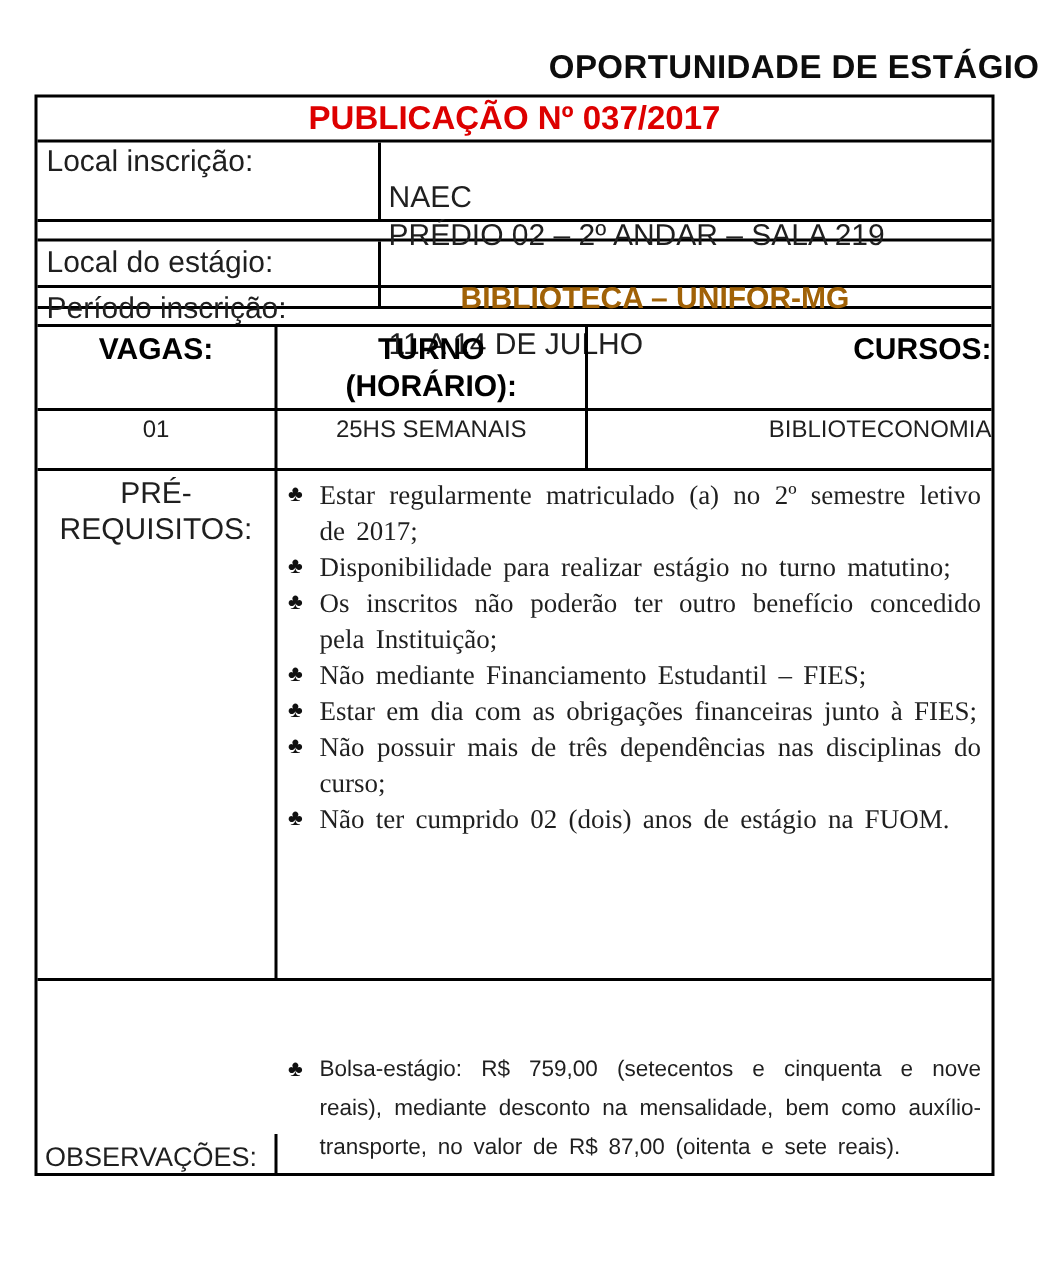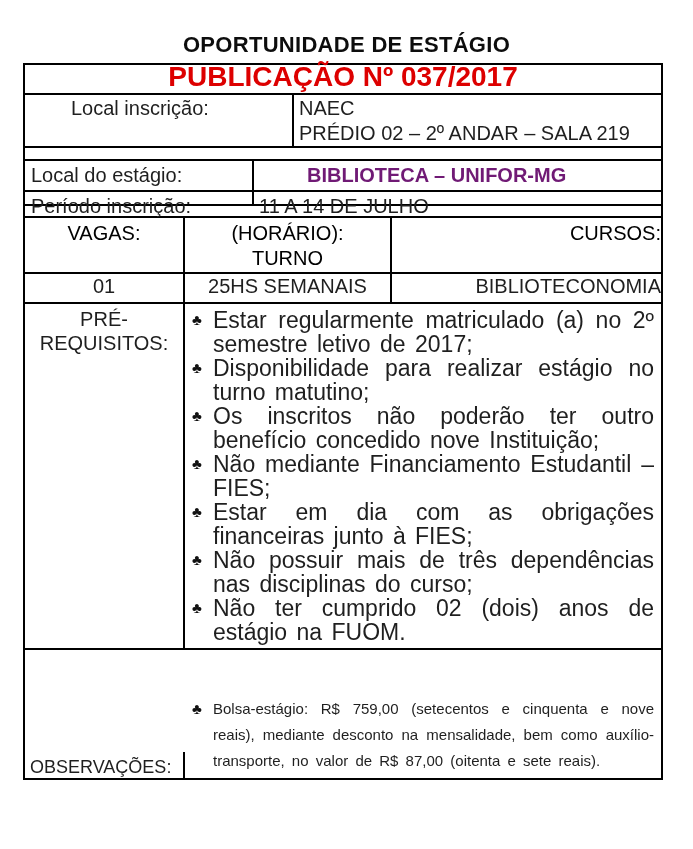--- a/index.html
+++ b/index.html
@@ -6,80 +6,80 @@
   html, body { background: #ffffff; }
   body {
     width: 693px; height: 849px; overflow: hidden;
     font-family: "Liberation Sans", sans-serif;
     color: #1f1f1f;
   }
   .page { position: relative; width: 693px; height: 849px; }
 
   .doc-title {
     margin-top: 32px; margin-bottom: 5px;
-    text-align: center;
+    text-align: right;
     font-size: 22px; font-weight: bold; color: #0d0d0d;
     letter-spacing: 0.3px;
   }
 
   .doc-table {
     margin-left: 23px; width: 640px;
     border: 2px solid #000;
     background: #fff;
   }
   .row { display: flex; border-bottom: 2px solid #000; }
   .row:last-child { border-bottom: none; }
 
   
   .pub-row {
-    height: 30px; align-items: flex-end; justify-content: center;
-    color: #dd0000; font-weight: bold; font-size: 28px;
+    height: 30px; align-items: center; justify-content: center;
+    color: #dd0000; font-weight: bold; font-size: 22px;
   }
 
   
   .info-label {
     width: 229px; border-right: 2px solid #000;
     padding: 1px 4px 0 6px; font-size: 20px;
   }
-  .info-value { flex: 1; padding: 1px 4px 0 5px; font-size: 20px; }
+  .info-value { flex: 1; padding: 1px 4px 0 5px; font-size: 20px; margin-top: 24px; }
   .row-inscricao { height: 53px; }
   .row-inscricao .info-value div { line-height: 25px; }
-  .row-inscricao .info-label { line-height: 25px; margin-left: 40px; }
+  .row-inscricao .info-label { line-height: 25px; }
   .row-estagio { height: 31px; gap: 48px; }
   .row-estagio .info-label, .row-estagio .info-value { line-height: 27px; }
-  .row-estagio .info-value { font-weight: bold; color: #701a75; }
+  .row-estagio .info-value { font-weight: bold; color: #a16207; }
   .row-periodo { height: 14px; }
   .row-periodo .info-label, .row-periodo .info-value { line-height: 26px; }
 
   .spacer-a { height: 13px; }
   .spacer-b { height: 12px; }
 
   
   .col-1 { width: 160px; border-right: 2px solid #000; text-align: center; }
   .col-2 { width: 207px; border-right: 2px solid #000; text-align: center; }
   .col-3 { flex: 1; text-align: right; }
-  .row-headers { height: 56px; font-weight: normal; color: #000; font-size: 20px; }
+  .row-headers { height: 56px; font-weight: bold; color: #000; font-size: 20px; }
   .row-headers > div { padding-top: 3px; line-height: 25px; }
-  .row-values { height: 30px; font-size: 20px; }
+  .row-values { height: 40px; font-size: 16px; }
   .row-values > div { line-height: 25px; }
 
   
   .big-label {
     width: 160px; border-right: 2px solid #000; flex: none;
   }
   .req-label { text-align: center; font-size: 20px; line-height: 24px; padding-top: 3px; }
   .obs-label { font-size: 18px; padding: 5px 2px 0 5px; }
   .row-req { min-height: 340px; }
   .row-obs { min-height: 128px; align-items: flex-end; }
   .bullet-area { flex: 1; }
   ul.bullets { list-style: none; padding: 4px 7px 4px 7px; }
   li.bullet-item { display: flex; }
   .glyph { flex: none; width: 21px; font-size: 15px; color: #111; }
   .btext { flex: 1; text-align: justify; word-spacing: 3px; }
-  .req-text-size .btext { font-size: 23px; line-height: 24px; }
+  .req-text-size .btext { font-size: 18px; line-height: 24px; font-family: Liberation Serif, serif; }
   .req-text-size .glyph { line-height: 24px; }
   .obs-text-size .btext { font-size: 15px; line-height: 26px; }
   .obs-text-size .glyph { line-height: 26px; }
 </style>
 </head>
 <body>
 
 <div class="page">
 
   <h1 class="doc-title">OPORTUNIDADE DE ESTÁGIO</h1>
@@ -108,22 +108,22 @@
     <div class="row row-periodo">
       <div class="info-label">Período inscrição:</div>
       <div class="info-value">11 A 14 DE JULHO</div>
     </div>
 
     <div class="row spacer-b"></div>
 
     <div class="row row-headers">
       <div class="col-1">VAGAS:</div>
       <div class="col-2">
+        <div>TURNO</div>
         <div>(HORÁRIO):</div>
-        <div>TURNO</div>
       </div>
       <div class="col-3">CURSOS:</div>
     </div>
 
     <div class="row row-values">
       <div class="col-1">01</div>
       <div class="col-2">25HS SEMANAIS</div>
       <div class="col-3">BIBLIOTECONOMIA</div>
     </div>
 
@@ -137,21 +137,21 @@
           <li class="bullet-item">
             <span class="glyph">♣</span>
             <span class="btext">Estar regularmente matriculado (a) no 2º semestre letivo de 2017;</span>
           </li>
           <li class="bullet-item">
             <span class="glyph">♣</span>
             <span class="btext">Disponibilidade para realizar estágio no turno matutino;</span>
           </li>
           <li class="bullet-item">
             <span class="glyph">♣</span>
-            <span class="btext">Os inscritos não poderão ter outro benefício concedido nove Instituição;</span>
+            <span class="btext">Os inscritos não poderão ter outro benefício concedido pela Instituição;</span>
           </li>
           <li class="bullet-item">
             <span class="glyph">♣</span>
             <span class="btext">Não mediante Financiamento Estudantil – FIES;</span>
           </li>
           <li class="bullet-item">
             <span class="glyph">♣</span>
             <span class="btext">Estar em dia com as obrigações financeiras junto à FIES;</span>
           </li>
           <li class="bullet-item">

